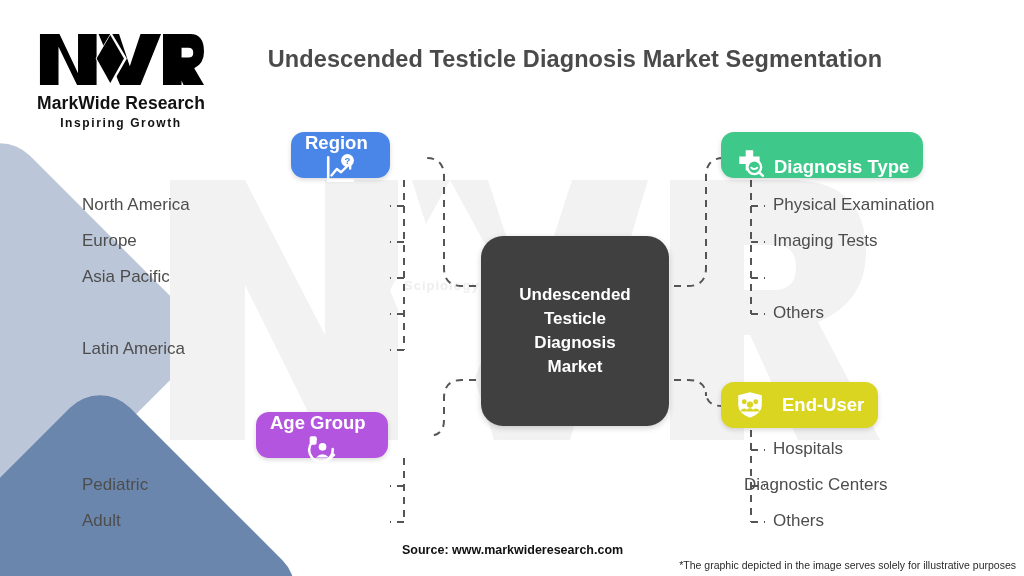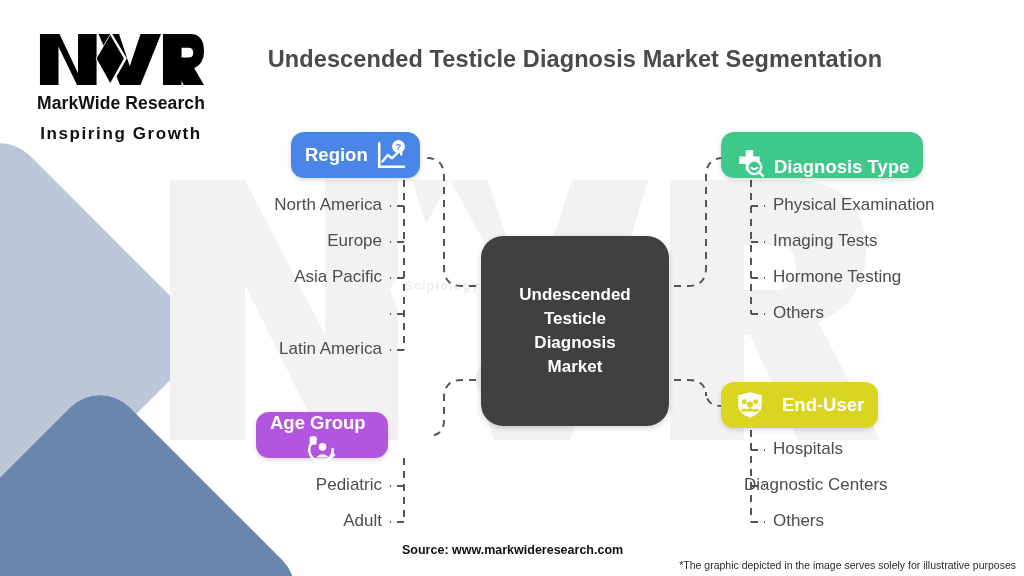--- a/index.html
+++ b/index.html
@@ -72,25 +72,25 @@
     text-align: center;
   }
   .logo-name {
     font-size: 17.5px;
     font-weight: 700;
     color: #111111;
     letter-spacing: .1px;
     margin-top: 1px;
   }
   .logo-tag {
-    font-size: 17px;
+    font-size: 12px;
     font-weight: 700;
     color: #111111;
     letter-spacing: 1.6px;
-    margin-top: 10px;
+    margin-top: 2px;
   }
 
   
   .title {
     position: absolute;
     left: 225px;
     top: 46px;
     width: 700px;
     text-align: center;
     font-size: 23.5px;
@@ -143,39 +143,39 @@
     box-sizing: border-box;
   }
   .pill-label {
     color: #ffffff;
     font-size: 18.5px;
     font-weight: 700;
     white-space: nowrap;
   }
   .pill-icon { display: flex; align-items: center; }
 
-  #pill-region      { left: 291px; top: 132px; background: #4a86e8; }
+  #pill-region      { left: 291px; top: 132px; background: #4a86e8; flex-direction: column; }
   #pill-diagnosis   { left: 721px; top: 132px; background: #3ec98a; align-items: flex-end; }
   #pill-age         { left: 256px; top: 412px; background: #b455e0; flex-direction: column; }
   #pill-enduser     { left: 721px; top: 382px; background: #d9d520; }
 
   #pill-region .pill-label   { margin-right: 8px; }
   #pill-age .pill-label      { margin-right: 8px; }
   #pill-diagnosis .pill-label{ margin-left: 9px; }
   #pill-enduser .pill-label  { margin-left: 17px; }
 
   
   .leaf {
     position: absolute;
     font-size: 17px;
     color: #4d4d4d;
     white-space: nowrap;
   }
   .leaf-right { text-align: center; }
-  .leaf-left  { text-align: right; }
+  .leaf-left  { }
 
   
   .source {
     position: absolute;
     left: 402px;
     top: 543px;
     font-size: 12.5px;
     font-weight: 700;
     color: #111111;
   }
@@ -305,21 +305,20 @@
     <span class="pill-label">End-User</span>
   </div>
 
   <div class="leaf leaf-left" style="left:82px; top:195px; width:300px;">North America</div>
   <div class="leaf leaf-left" style="left:82px; top:231px; width:300px;">Europe</div>
   <div class="leaf leaf-left" style="left:82px; top:267px; width:300px;">Asia Pacific</div>
   <div class="leaf leaf-left" style="left:82px; top:339px; width:300px;">Latin America</div>
 
   <div class="leaf leaf-right" style="left:773px; top:195px;">Physical Examination</div>
   <div class="leaf leaf-right" style="left:773px; top:231px;">Imaging Tests</div>
-  <div class="leaf leaf-right" style="left:773px; top:267px;">Hormone Testing</div>
   <div class="leaf leaf-right" style="left:773px; top:303px;">Others</div>
 
   <div class="leaf leaf-left" style="left:82px; top:475px; width:300px;">Pediatric</div>
   <div class="leaf leaf-left" style="left:82px; top:511px; width:300px;">Adult</div>
 
   <div class="leaf leaf-right" style="left:773px; top:439px;">Hospitals</div>
   <div class="leaf leaf-right" style="left:744px; top:475px;">Diagnostic Centers</div>
   <div class="leaf leaf-right" style="left:773px; top:511px;">Others</div>
 
   <div class="source">Source: www.markwideresearch.com</div>

